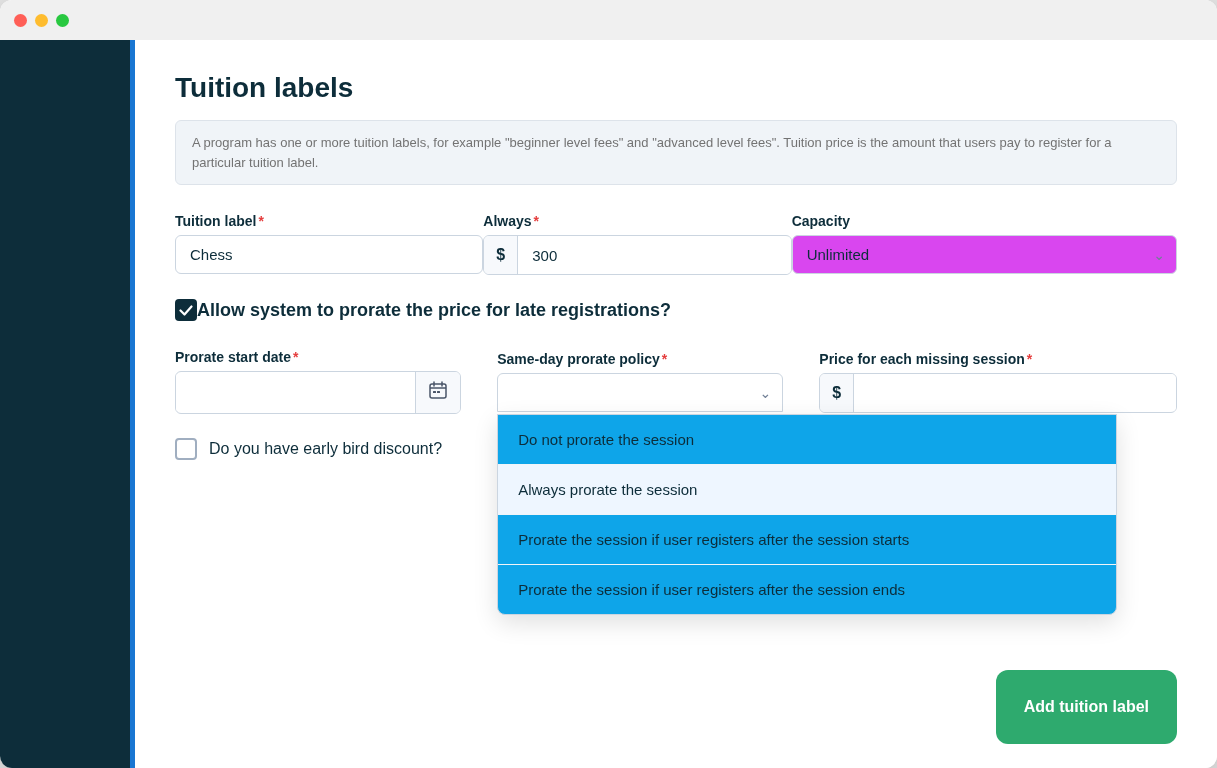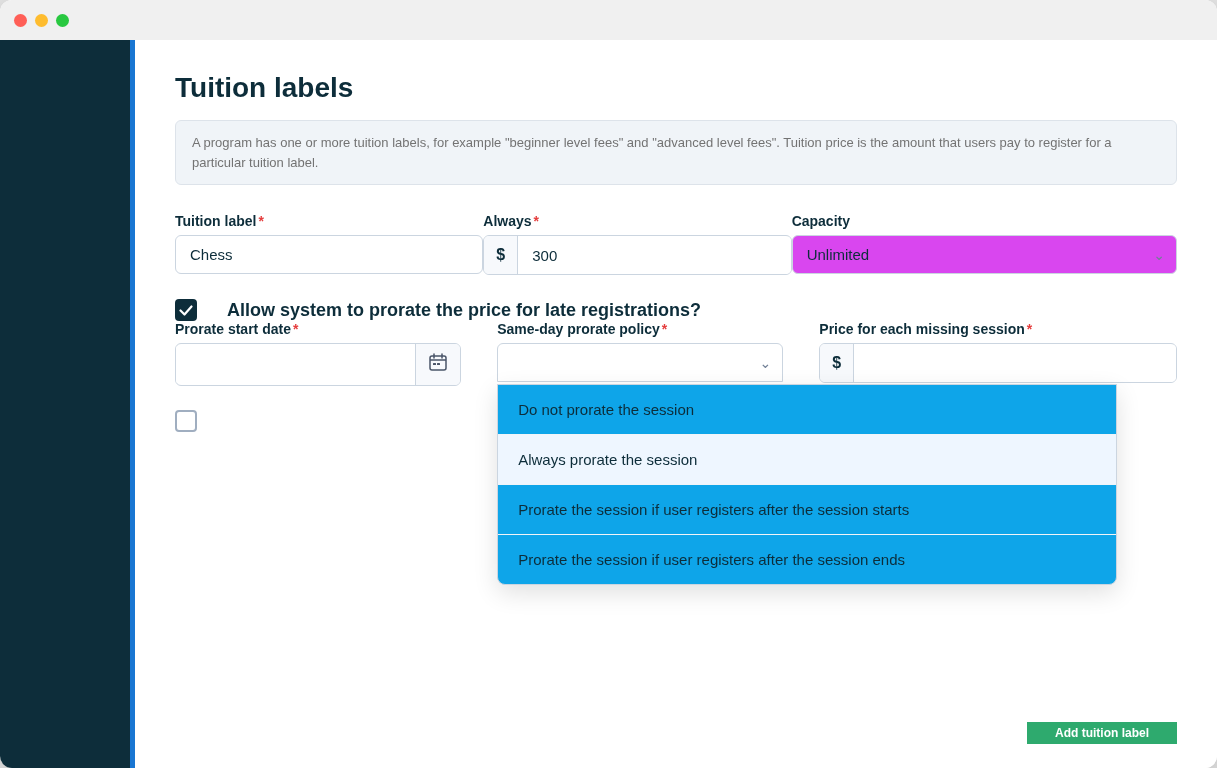--- a/index.html
+++ b/index.html
@@ -143,21 +143,22 @@
       right: 12px;
       top: 50%;
       transform: translateY(-50%);
       pointer-events: none;
       color: #718096;
       font-size: 14px;
     }
     .checkbox-row {
       display: flex;
       align-items: center;
-      gap: 30px;
+      gap: 0;
+      margin-bottom: 28px;
     }
     .checkbox-label {
       font-size: 18px;
       font-weight: 600;
       color: #0d2d3a;
     }
     .checkbox-styled {
       width: 22px;
       height: 22px;
       background: #0d2d3a;
@@ -178,21 +179,21 @@
       align-items: center;
       justify-content: center;
       flex-shrink: 0;
       cursor: pointer;
       background: #fff;
     }
     .prorate-fields {
       display: flex;
       gap: 36px;
       margin-bottom: 24px;
-      align-items: flex-start;
+      align-items: center;
     }
     .prorate-group { display: flex; flex-direction: column; gap: 6px; }
     .prorate-group.start-date { flex: 2; }
     .prorate-group.same-day { flex: 2; position: relative; }
     .prorate-group.price-session { flex: 2.5; }
     .date-input-wrapper {
       display: flex;
       border: 1.5px solid #cbd5e0;
       border-radius: 6px;
       overflow: hidden;
@@ -265,23 +266,23 @@
       font-size: 16px;
       color: #0d2d3a;
     }
     .add-btn {
       position: absolute;
       bottom: 24px;
       right: 40px;
       background: #2eaa6e;
       color: #fff;
       border: none;
-      border-radius: 0;
-      padding: 4px 28px;
-      font-size: 12px;
+      border-radius: 12px;
+      padding: 28px 28px;
+      font-size: 16px;
       font-weight: 600;
       cursor: pointer;
     }
   </style>
 </head>
 <body>
 
 <div class="window">
 
   <div class="titlebar">
@@ -394,18 +395,19 @@
           </label>
           <div class="price-input-wrapper">
             <span class="price-symbol">$</span>
             <input class="price-input" type="text" value="" style="">
           </div>
         </div>
       </div>
 
       <div class="early-bird-row">
         <div class="checkbox-unchecked"></div>
+        <span class="early-bird-label">Do you have early bird discount?</span>
       </div>
 
       <button class="add-btn">Add tuition label</button>
     </div>
   </div>
 </div>
 
 </body></html>

